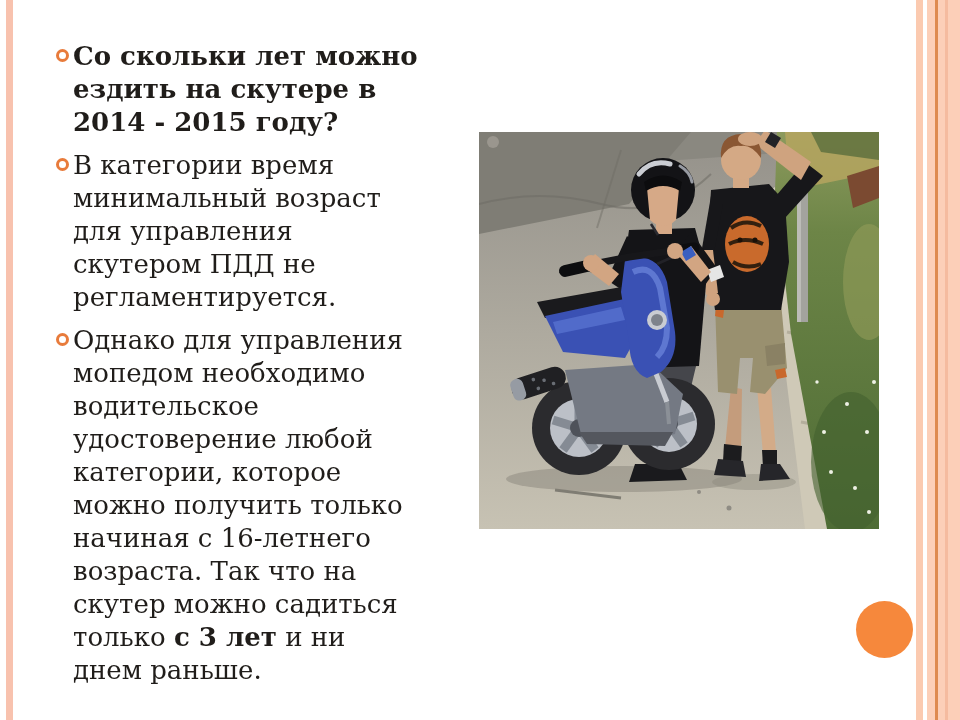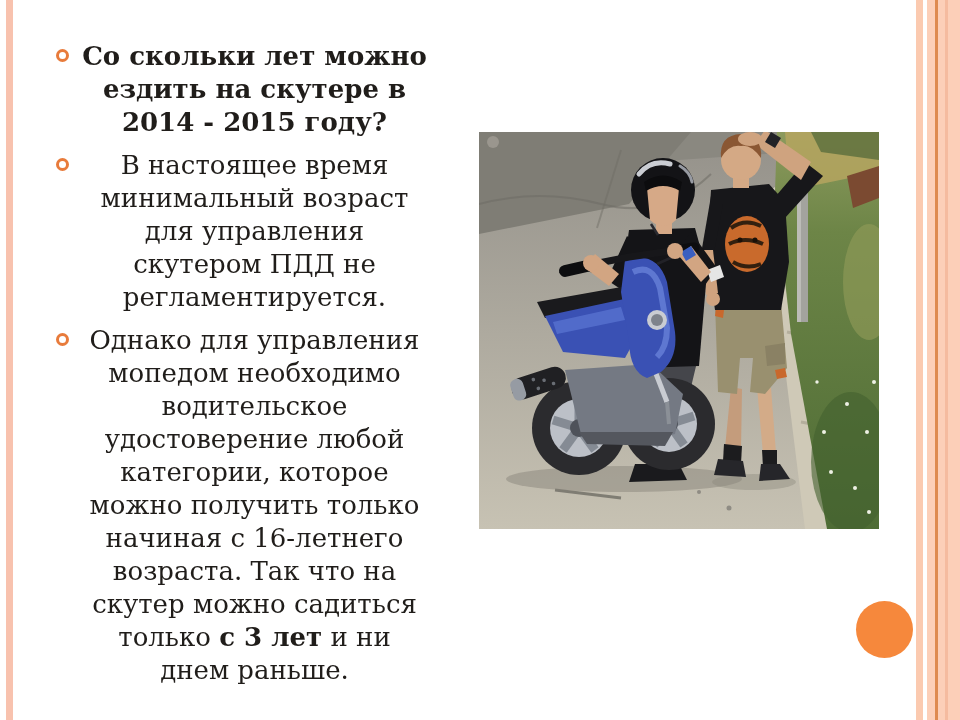--- a/index.html
+++ b/index.html
@@ -12,21 +12,21 @@
   }
   
   .l-stripe{position:absolute;left:6px;top:0;width:7px;height:720px;background:#F8C2AE;}
   .r-thin{position:absolute;left:916px;top:0;width:7px;height:720px;background:#FBCAB0;}
   .r-band{position:absolute;left:927px;top:0;width:33px;height:720px;background:#FCCFB8;}
   .r-line{position:absolute;left:935px;top:0;width:3px;height:720px;background:#DE8A50;}
   .r-sub{position:absolute;left:945px;top:0;width:3px;height:720px;background:#F5BB9F;}
   .orange-dot{position:absolute;left:856px;top:601px;width:57px;height:57px;border-radius:50%;background:#F6883C;}
   
   .bullets{position:absolute;left:56px;top:40px;width:380px;margin:0;padding:0;list-style:none;}
-  .bullets li{display:flex;gap:13px;margin:0 0 10px 0;text-align:center;}
+  .bullets li{display:flex;gap:4px;margin:0 0 10px 0;}
   .ring{flex:0 0 auto;width:13px;height:13px;box-sizing:border-box;
         border:3.5px solid #E87B3B;border-radius:50%;margin-top:9px;background:transparent;}
   .txt{width:345px;font-size:26px;line-height:33px;color:#201D1A;}
   .li-title .txt{font-weight:700;}
   .li-title{margin-bottom:13px;}
   .li-mid{margin-bottom:4px;}
   b{font-weight:700;}
   
   .photo{position:absolute;left:479px;top:132px;width:400px;height:397px;}
   .photo svg{display:block;width:100%;height:100%;}
@@ -38,21 +38,21 @@
 
   <div class="l-stripe"></div>
 
   <ul class="bullets">
     <li class="li-title">
       <span class="ring"></span>
       <div class="txt">Со скольки лет можно ездить на скутере в 2014 - 2015 году?</div>
     </li>
     <li class="li-mid">
       <span class="ring"></span>
-      <div class="txt">В настоящее время минимальный возраст для управления скутером ПДД не регламентируется.</div>
+      <div class="txt">В категории время минимальный возраст для управления скутером ПДД не регламентируется.</div>
     </li>
     <li>
       <span class="ring"></span>
       <div class="txt"><span>Однако для управления мопедом необходимо водительское удостоверение любой категории, которое можно получить только начиная с 16-летнего возраста. Так что на скутер можно садиться только </span><b>с 3 лет</b><span> и ни днем раньше.</span></div>
     </li>
   </ul>
 
   <div class="photo" role="img" aria-label="Мальчик в шлеме катит синий скутер по дороге, рядом идёт подросток в чёрной футболке и шортах">
     <svg viewBox="0 0 400 397" preserveAspectRatio="none">
       <defs>

